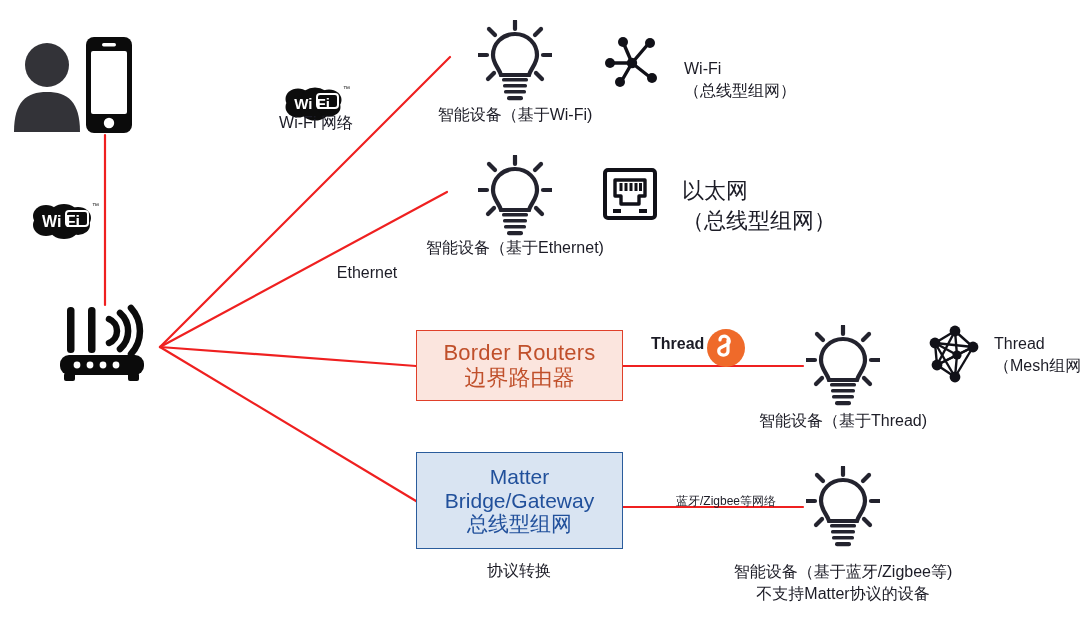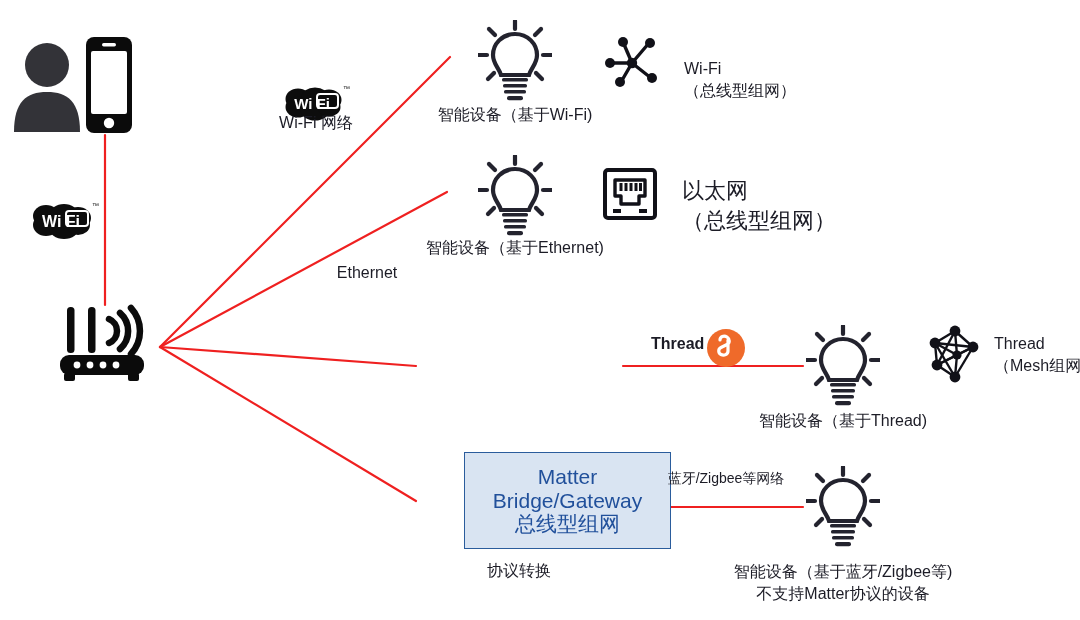--- a/index.html
+++ b/index.html
@@ -20,21 +20,21 @@
   .nodebox{position:absolute;box-sizing:border-box;display:flex;flex-direction:column;
            align-items:center;justify-content:center;text-align:center;line-height:1.12;}
   .nodebox .l1,.nodebox .l2,.nodebox .l3{display:block;}
 
   #border-box{left:416px;top:330px;width:207px;height:71px;
       background:#fbe5de;border:1.6px solid #e0402a;}
   #border-box .l1{font-size:22px;color:#c0502b;letter-spacing:.2px;}
   #border-box .l2{font-size:22px;color:#c0502b;}
 
   #matter-box{left:416px;top:452px;width:207px;height:97px;
-      background:#d9e4f2;border:1.6px solid #2a5c9c;margin-left:48px;}
+      background:#d9e4f2;border:1.6px solid #2a5c9c;}
   #matter-box .l1,#matter-box .l2,#matter-box .l3{font-size:21px;color:#21509b;}
 
   
   .wifilogo{position:absolute;}
   .wifilogo .tm{position:absolute;right:-5px;top:-1px;font-size:7px;color:#111;}
 </style>
 </head>
 <body>
 
 <div id="stage">
@@ -197,20 +197,24 @@
       <rect x="36" y="15" width="3" height="8"></rect>
       <rect x="10" y="41" width="8" height="4"></rect>
       <rect x="36" y="41" width="8" height="4"></rect>
     </g>
   </svg>
   <div class="lbl" style="left:682px;top:176px;font-size:22px;">
     <span>以太网</span><br>
     <span>（总线型组网）</span>
   </div>
 
+  <div id="border-box" class="nodebox">
+    <span class="l1">Border Routers</span>
+    <span class="l2">边界路由器</span>
+  </div>
 
   <div class="lbl" style="left:651px;top:333px;font-size:16px;font-weight:bold;color:#1c1c26;">Thread</div>
   <svg class="abs" style="left:706px;top:328px;" width="40" height="40" viewBox="0 0 40 40">
     <circle cx="20" cy="20" r="19" fill="#ef6a2a"></circle>
     <path d="M14 12 C14 8.5 18 7 21 9 C24 11 24 15 21 16.5 L15 19.5 C12 21 12 25 15 26.5 C18 28 22 26.5 22 23 L22 12" fill="none" stroke="#ffffff" stroke-width="3.2" stroke-linecap="round"></path>
   </svg>
 
   <svg class="abs" style="left:806px;top:325px;" width="74" height="82" viewBox="0 0 74 82">
     <g fill="none" stroke="#23232e" stroke-width="4.2" stroke-linecap="round">
       <path d="M37 14 C24 14 15 24 15 35 C15 44 21 48 23 55 L51 55 C53 48 59 44 59 35 C59 24 50 14 37 14 Z"></path>
@@ -262,21 +266,21 @@
     <span>（Mesh组网）</span>
   </div>
 
   <div id="matter-box" class="nodebox">
     <span class="l1">Matter</span>
     <span class="l2">Bridge/Gateway</span>
     <span class="l3">总线型组网</span>
   </div>
   <div class="lbl c" style="left:519px;top:560px;font-size:16px;">协议转换</div>
 
-  <div class="lbl c" style="left:726px;top:469px;font-size:14px;">蓝牙/Zigbee等网络</div>
+  <div class="lbl c" style="left:726px;top:493px;font-size:12px;">蓝牙/Zigbee等网络</div>
 
   <svg class="abs" style="left:806px;top:466px;" width="74" height="82" viewBox="0 0 74 82">
     <g fill="none" stroke="#23232e" stroke-width="4.2" stroke-linecap="round">
       <path d="M37 14 C24 14 15 24 15 35 C15 44 21 48 23 55 L51 55 C53 48 59 44 59 35 C59 24 50 14 37 14 Z"></path>
       <line x1="37" y1="1" x2="37" y2="9"></line>
       <line x1="9" y1="35" x2="1" y2="35"></line>
       <line x1="65" y1="35" x2="73" y2="35"></line>
       <line x1="17" y1="15" x2="11" y2="9"></line>
       <line x1="57" y1="15" x2="63" y2="9"></line>
       <line x1="16" y1="53" x2="10" y2="59"></line>

